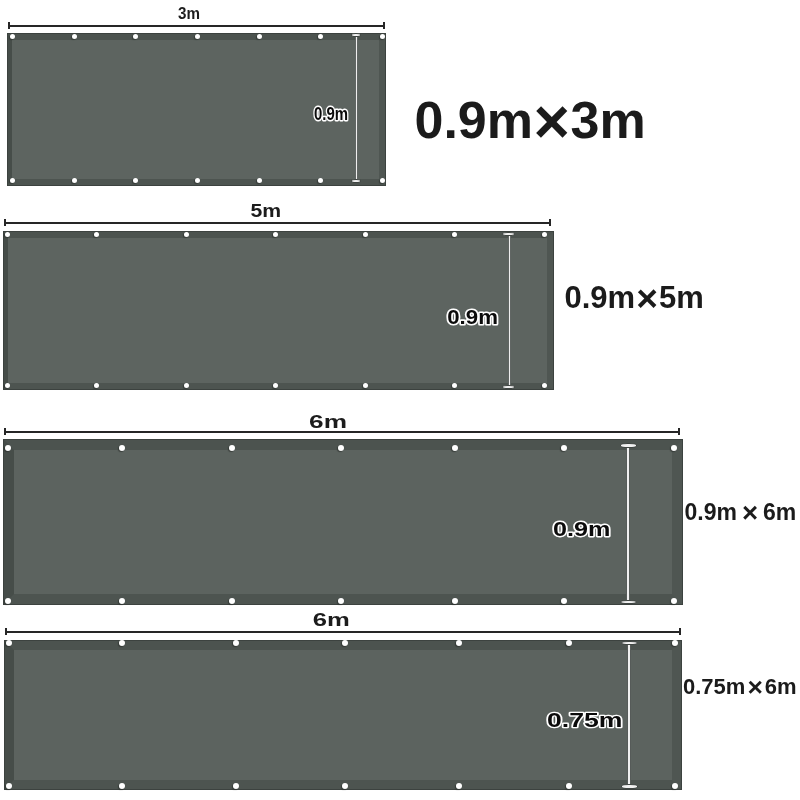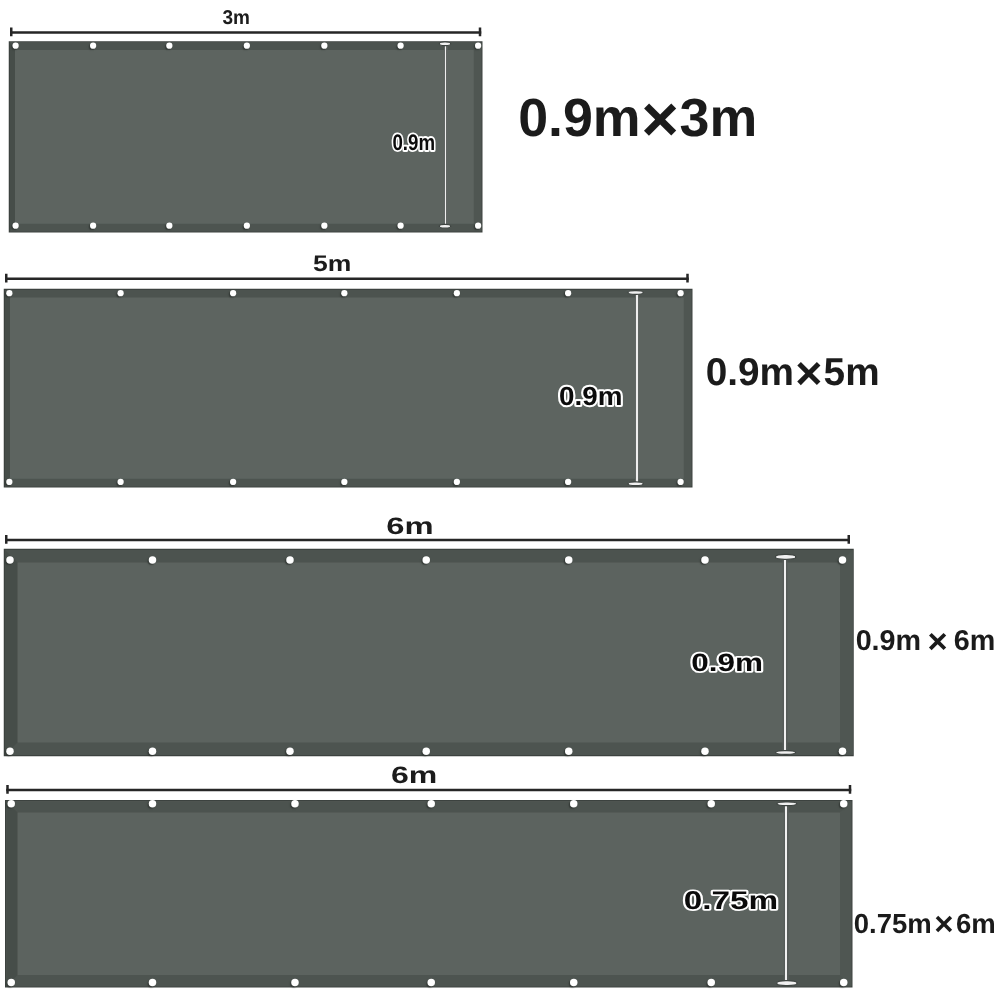--- a/index.html
+++ b/index.html
@@ -57,21 +57,21 @@
 </div>
 
 <div class="vline" style="left:354.5px;top:35px;height:146px;"></div>
 <div class="vcap" style="left:351px;top:33px;width:10px;height:4px;"></div>
 <div class="vcap" style="left:351px;top:179px;width:10px;height:4px;"></div>
 
 <svg class="abs" style="left:310px;top:103px;" width="46" height="22" viewBox="0 0 46 22">
     <text x="45.8" y="17" transform="scale(0.83,1)" text-anchor="end" font-family="Liberation Sans" font-size="18" font-weight="bold" fill="#0b0b0b" stroke="#ffffff" stroke-width="3" paint-order="stroke" stroke-linejoin="round">0.9m</text>
   </svg>
 
-<div class="bigtxt" style="left:414.5px;top:70px;font-size:43px;">0.9m<span class="x" style="margin:0 0.5px;">×</span>3m</div>
+<div class="bigtxt" style="left:414.5px;top:90px;font-size:52px;">0.9m<span class="x" style="margin:0 0.5px;">×</span>3m</div>
 
 <div class="dimline" style="left:4px;top:222px;width:547px;"></div>
 <div class="tick" style="left:4px;top:219px;"></div>
 <div class="tick" style="left:549px;top:219px;"></div>
 
 <svg class="abs" style="left:245px;top:202px;" width="42" height="18" viewBox="0 0 42 18">
     <text x="17.63" y="15" transform="scale(1.18,1)" text-anchor="middle" font-family="Liberation Sans" font-size="18" font-weight="bold" fill="#1c1c1c">5m</text>
   </svg>
 
 <div class="panel" style="left:4px;top:232px;width:549px;height:157px;
@@ -189,13 +189,13 @@
 </div>
 
 <div class="vline" style="left:627px;top:642px;height:144px;width:4px;background:linear-gradient(90deg,#565b59 0 1px,#f0f0f0 1px 3px,#565b59 3px 4px);"></div>
 <div class="vcap" style="left:621px;top:640.5px;width:17px;height:4.5px;"></div>
 <div class="vcap" style="left:621px;top:784px;width:17px;height:4.5px;"></div>
 
 <svg class="abs" style="left:545px;top:707px;" width="82" height="24" viewBox="0 0 82 24">
     <text x="59.6" y="19.9" transform="scale(1.3,1)" text-anchor="end" font-family="Liberation Sans" font-size="20.5" font-weight="bold" fill="#0b0b0b" stroke="#ffffff" stroke-width="2.7" paint-order="stroke" stroke-linejoin="round">0.75m</text>
   </svg>
 
-<div class="bigtxt" style="left:683px;top:726px;font-size:22px;">0.75m<span class="x" style="margin:0 2px;">×</span>6m</div>
+<div class="bigtxt" style="left:683px;top:674px;font-size:22px;">0.75m<span class="x" style="margin:0 2px;">×</span>6m</div>
 
 </body></html>

